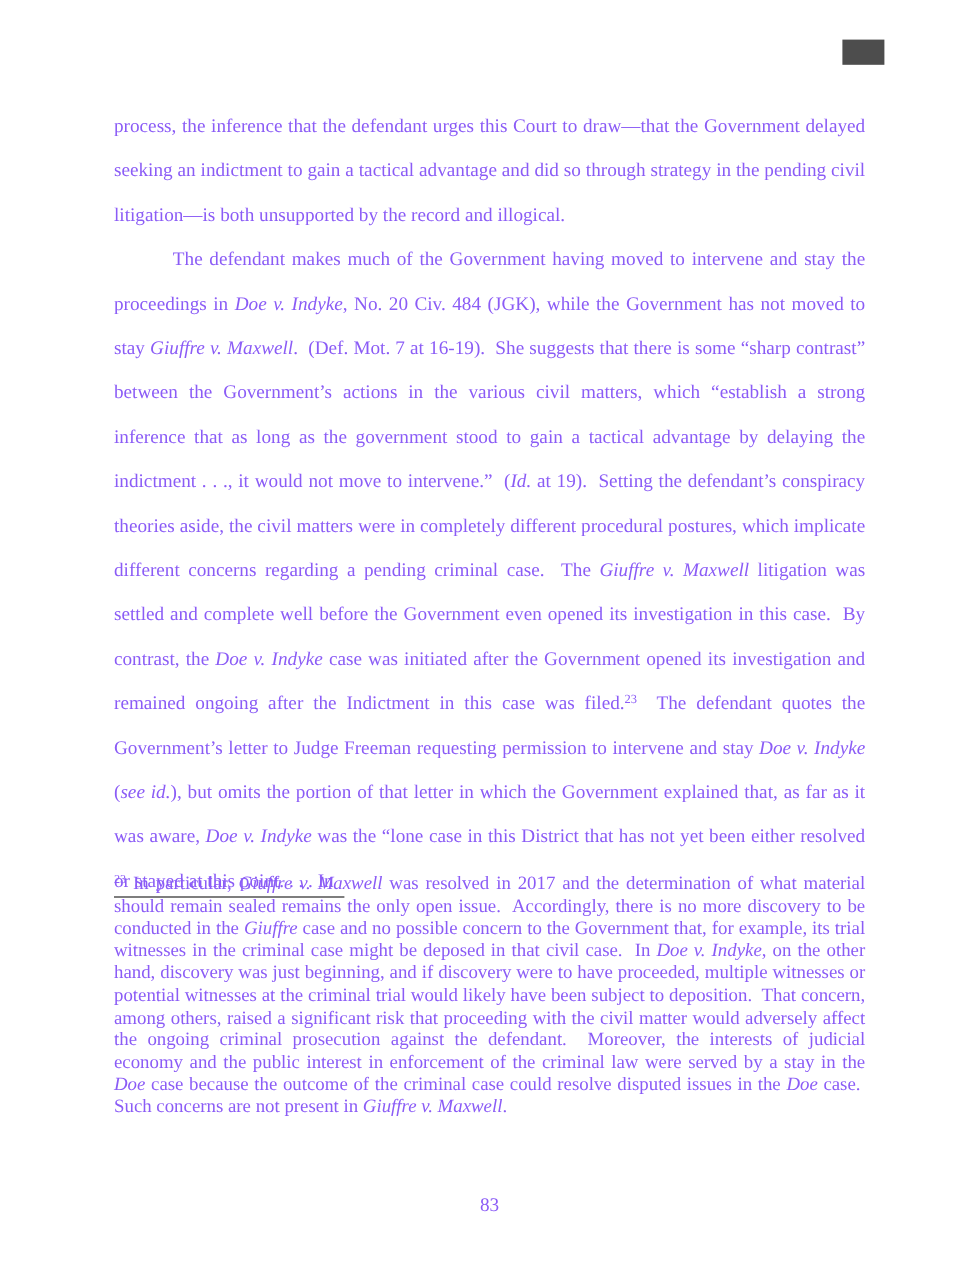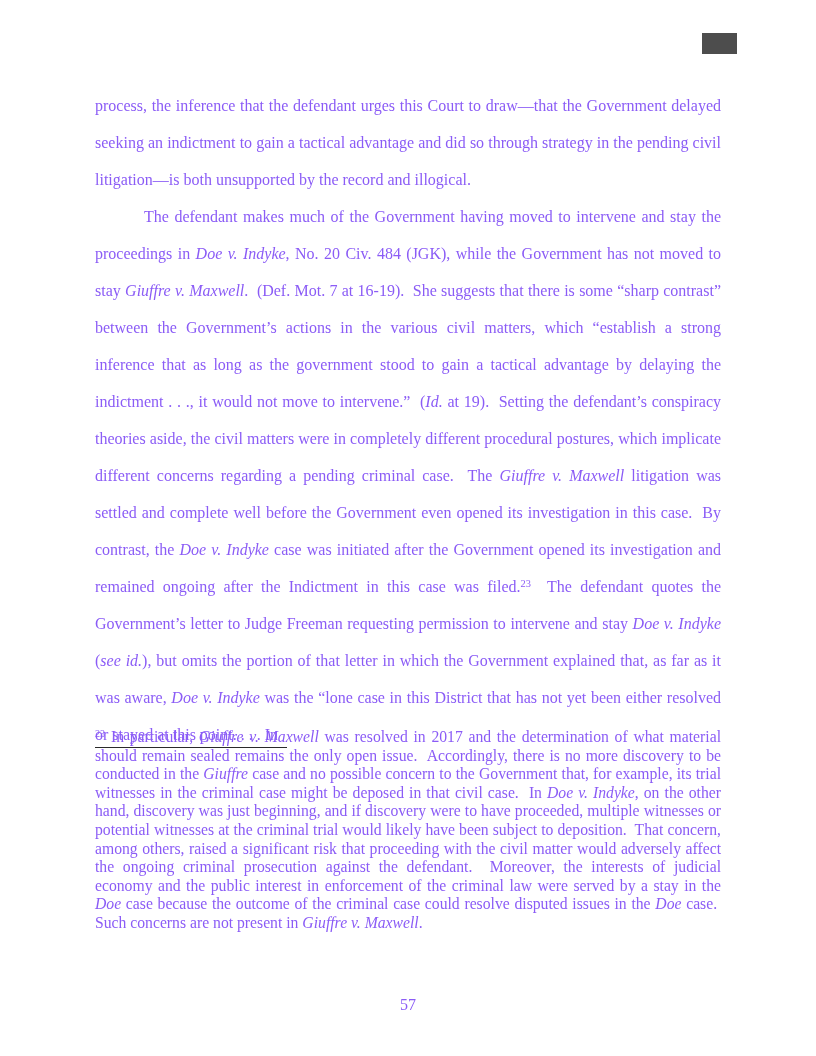--- a/index.html
+++ b/index.html
@@ -84,15 +84,15 @@
 
   <div class="body-text">
     <p><span>process, the inference that the defendant urges this Court to draw—that the Government delayed seeking an indictment to gain a tactical advantage and did so through strategy in the pending civil litigation—is both unsupported by the record and illogical.</span></p>
     <p class="indent"><span>The defendant makes much of the Government having moved to intervene and stay the proceedings in </span><span class="seg-i">Doe v. Indyke</span><span>, No. 20 Civ. 484 (JGK), while the Government has not moved to stay </span><span class="seg-i">Giuffre v. Maxwell</span><span>.&nbsp; (Def. Mot. 7 at 16-19).&nbsp; She suggests that there is some “sharp contrast” between the Government’s actions in the various civil matters, which “establish a strong inference that as long as the government stood to gain a tactical advantage by delaying the indictment . . ., it would not move to intervene.”&nbsp; (</span><span class="seg-i">Id.</span><span> at 19).&nbsp; Setting the defendant’s conspiracy theories aside, the civil matters were in completely different procedural postures, which implicate different concerns regarding a pending criminal case.&nbsp; The </span><span class="seg-i">Giuffre v. Maxwell</span><span> litigation was settled and complete well before the Government even opened its investigation in this case.&nbsp; By contrast, the </span><span class="seg-i">Doe v. Indyke</span><span> case was initiated after the Government opened its investigation and remained ongoing after the Indictment in this case was filed.</span><sup>23</sup><span>&nbsp; The defendant quotes the Government’s letter to Judge Freeman requesting permission to intervene and stay </span><span class="seg-i">Doe v. Indyke</span><span> (</span><span class="seg-i">see id.</span><span>), but omits the portion of that letter in which the Government explained that, as far as it was aware, </span><span class="seg-i">Doe v. Indyke</span><span> was the “lone case in this District that has not yet been either resolved or stayed at this point. . . . In</span></p>
   </div>
 
   <div class="footnote-separator"></div>
 
   <div class="footnote"><sup>23</sup><span> In particular, </span><span class="seg-i">Giuffre v. Maxwell</span><span> was resolved in 2017 and the determination of what material should remain sealed remains the only open issue.&nbsp; Accordingly, there is no more discovery to be conducted in the </span><span class="seg-i">Giuffre</span><span> case and no possible concern to the Government that, for example, its trial witnesses in the criminal case might be deposed in that civil case.&nbsp; In </span><span class="seg-i">Doe v. Indyke</span><span>, on the other hand, discovery was just beginning, and if discovery were to have proceeded, multiple witnesses or potential witnesses at the criminal trial would likely have been subject to deposition.&nbsp; That concern, among others, raised a significant risk that proceeding with the civil matter would adversely affect the ongoing criminal prosecution against the defendant.&nbsp; Moreover, the interests of judicial economy and the public interest in enforcement of the criminal law were served by a stay in the </span><span class="seg-i">Doe</span><span> case because the outcome of the criminal case could resolve disputed issues in the </span><span class="seg-i">Doe</span><span> case.&nbsp; Such concerns are not present in </span><span class="seg-i">Giuffre v. Maxwell</span><span>.</span></div>
 
-  <div class="page-number">57</div>
+  <div class="page-number">83</div>
 
 </div>
 
 </body></html>

